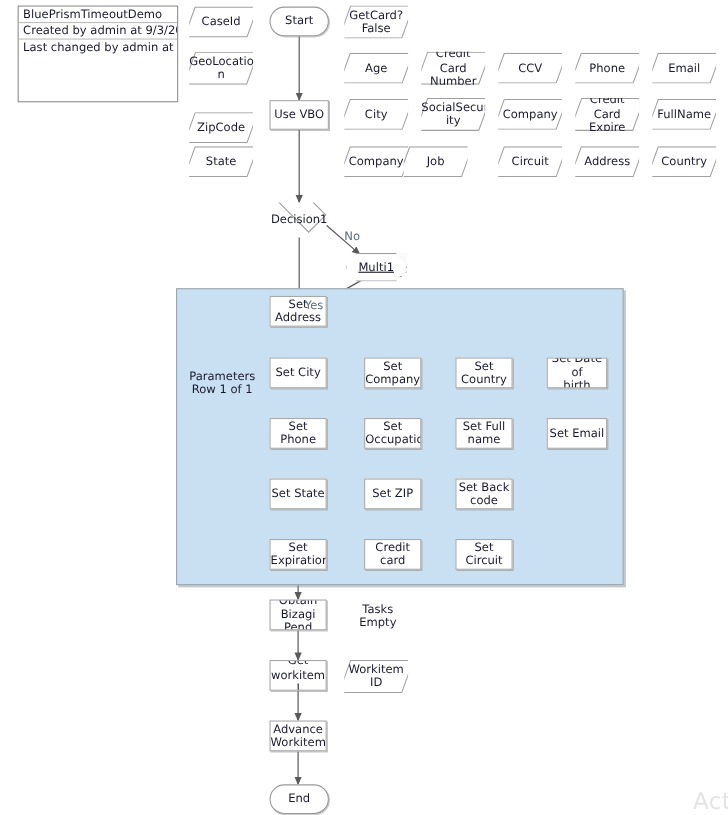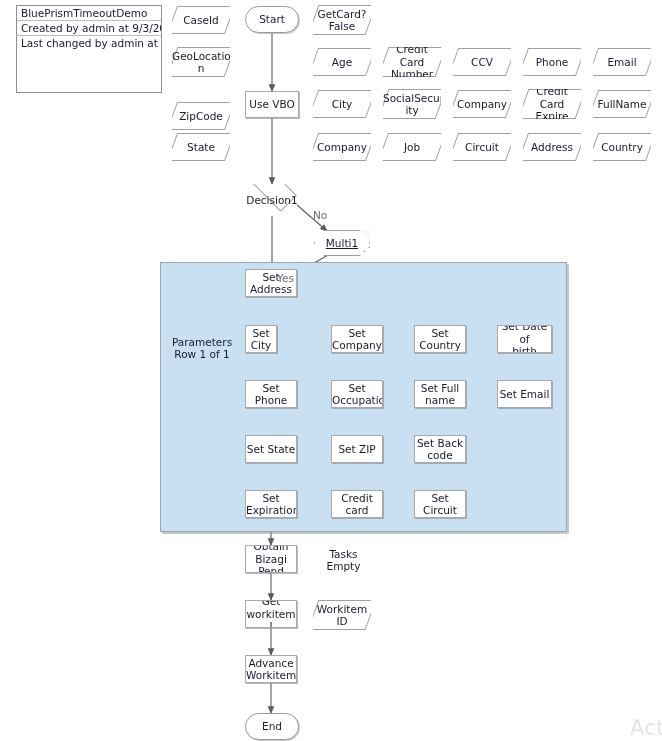--- a/index.html
+++ b/index.html
@@ -271,21 +271,21 @@
       <div class="node multi" style="left: 314px; top: 230px; width: 56px; height: 26px;">
         <span class="hex h3"></span>
         <span class="hex h2"></span>
         <span class="hex h1"></span>
         <span class="lbl">Multi1</span>
       </div>
       <div class="node proc" style="left: 245px; top: 269px; width: 52px; height: 28px;">
         <span class="lbl">Set
 Address</span>
       </div>
-      <div class="node proc" style="left: 245px; top: 325px; width: 32px; height: 28px;">
+      <div class="node proc" style="left: 245px; top: 325px; width: 52px; height: 28px;">
         <span class="lbl">Set City</span>
       </div>
       <div class="node proc" style="left: 331px; top: 325px; width: 52px; height: 28px;">
         <span class="lbl">Set
 Company</span>
       </div>
       <div class="node proc" style="left: 414px; top: 325px; width: 52px; height: 28px;">
         <span class="lbl">Set
 Country</span>
       </div>
@@ -380,21 +380,21 @@
       <div class="node data" style="left: 383px; top: 47px; width: 58px; height: 30px;">
         <span class="skew s1"></span>
         <span class="lbl">Credit Card
 Number</span>
       </div>
       <div class="node data" style="left: 383px; top: 89px; width: 58px; height: 30px;">
         <span class="skew s1"></span>
         <span class="lbl">SocialSecur
 ity</span>
       </div>
-      <div class="node data" style="left: 383px; top: 133px; width: 58px; height: 28px;">
+      <div class="node data" style="left: 367px; top: 133px; width: 58px; height: 28px;">
         <span class="skew s1"></span>
         <span class="lbl">Job</span>
       </div>
       <div class="node data" style="left: 453px; top: 48px; width: 58px; height: 28px;">
         <span class="skew s1"></span>
         <span class="lbl">CCV</span>
       </div>
       <div class="node data" style="left: 453px; top: 90px; width: 58px; height: 28px;">
         <span class="skew s1"></span>
         <span class="lbl">Company</span>

